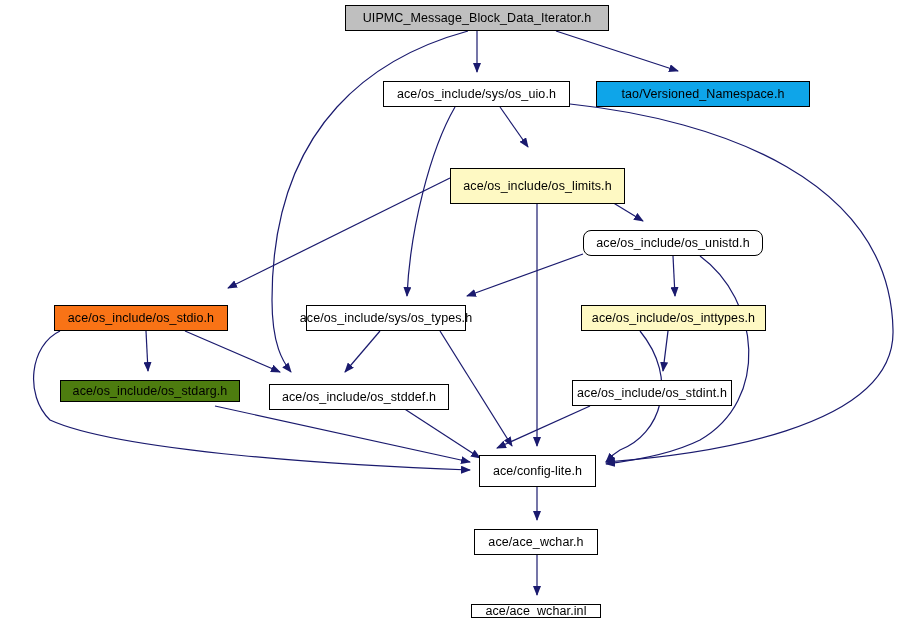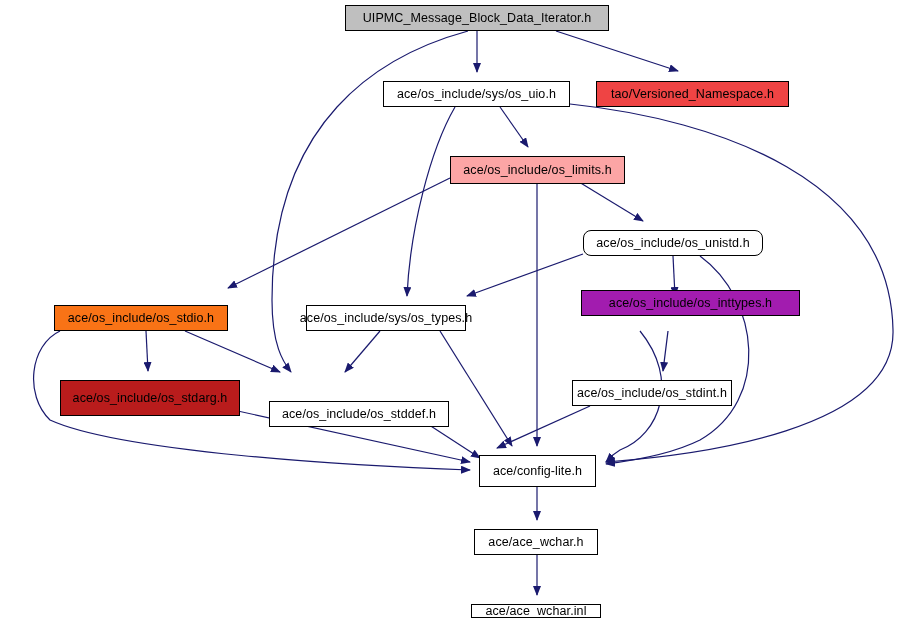--- a/index.html
+++ b/index.html
@@ -44,26 +44,26 @@
         <path d="M 215 406 L 470 462" marker-end="url(#arrow)" stroke="#1a1a6e"></path>
         <path d="M 400 406 L 480 458" marker-end="url(#arrow)" stroke="#1a1a6e"></path>
         <path d="M 590 406 L 497 448" marker-end="url(#arrow)" stroke="#1a1a6e"></path>
         <path d="M 537 481 L 537 520" marker-end="url(#arrow)" stroke="#1a1a6e"></path>
         <path d="M 537 555 L 537 595" marker-end="url(#arrow)" stroke="#1a1a6e"></path>
       </g>
   </svg>
   <div id="node-layer">
       <div class="node root" style="left: 345px; top: 5px; width: 264px; height: 26px; background: rgb(191, 191, 191); border-color: rgb(0, 0, 0);">UIPMC_Message_Block_Data_Iterator.h</div>
       <div class="node" style="left: 383px; top: 81px; width: 187px; height: 26px; background: rgb(255, 255, 255); border-color: rgb(0, 0, 0);">ace/os_include/sys/os_uio.h</div>
-      <div class="node" style="left: 596px; top: 81px; width: 193px; height: 26px; background: #ef4444; border-color: rgb(0, 0, 0);">tao/Versioned_Namespace.h</div>
-      <div class="node" style="left: 450px; top: 156px; width: 175px; height: 28px; background: #fca5a5; border-color: rgb(0, 0, 0);">ace/os_include/os_limits.h</div>
+      <div class="node" style="left: 596px; top: 81px; width: 214px; height: 26px; background: #0ea5e9; border-color: rgb(0, 0, 0);">tao/Versioned_Namespace.h</div>
+      <div class="node" style="left: 450px; top: 168px; width: 175px; height: 36px; background: #fef9c3; border-color: rgb(0, 0, 0);">ace/os_include/os_limits.h</div>
       <div class="node" style="left: 583px; top: 230px; width: 180px; height: 26px; background: rgb(255, 255, 255); border-color: rgb(0, 0, 0); border-radius: 8px;">ace/os_include/os_unistd.h</div>
       <div class="node" style="left: 54px; top: 305px; width: 174px; height: 26px; background: #f97316; border-color: rgb(0, 0, 0);">ace/os_include/os_stdio.h</div>
       <div class="node" style="left: 306px; top: 305px; width: 160px; height: 26px; background: rgb(255, 255, 255); border-color: rgb(0, 0, 0);">ace/os_include/sys/os_types.h</div>
-      <div class="node" style="left: 581px; top: 290px; width: 219px; height: 26px; background: #a21caf; border-color: rgb(0, 0, 0);">ace/os_include/os_inttypes.h</div>
-      <div class="node" style="left: 60px; top: 380px; width: 180px; height: 36px; background: #b91c1c; border-color: rgb(0, 0, 0);">ace/os_include/os_stdarg.h</div>
-      <div class="node" style="left: 269px; top: 401px; width: 180px; height: 26px; background: rgb(255, 255, 255); border-color: rgb(0, 0, 0);">ace/os_include/os_stddef.h</div>
+      <div class="node" style="left: 581px; top: 305px; width: 185px; height: 26px; background: #fef9c3; border-color: rgb(0, 0, 0);">ace/os_include/os_inttypes.h</div>
+      <div class="node" style="left: 60px; top: 380px; width: 180px; height: 22px; background: #4d7c0f; border-color: rgb(0, 0, 0);">ace/os_include/os_stdarg.h</div>
+      <div class="node" style="left: 269px; top: 384px; width: 180px; height: 26px; background: rgb(255, 255, 255); border-color: rgb(0, 0, 0);">ace/os_include/os_stddef.h</div>
       <div class="node" style="left: 572px; top: 380px; width: 160px; height: 26px; background: rgb(255, 255, 255); border-color: rgb(0, 0, 0);">ace/os_include/os_stdint.h</div>
       <div class="node" style="left: 479px; top: 455px; width: 117px; height: 32px; background: rgb(255, 255, 255); border-color: rgb(0, 0, 0);">ace/config-lite.h</div>
       <div class="node" style="left: 474px; top: 529px; width: 124px; height: 26px; background: rgb(255, 255, 255); border-color: rgb(0, 0, 0);">ace/ace_wchar.h</div>
       <div class="node" style="left: 471px; top: 604px; width: 130px; height: 14px; background: rgb(255, 255, 255); border-color: rgb(0, 0, 0);">ace/ace_wchar.inl</div>
     </div>
 </div>
 
 </body></html>

